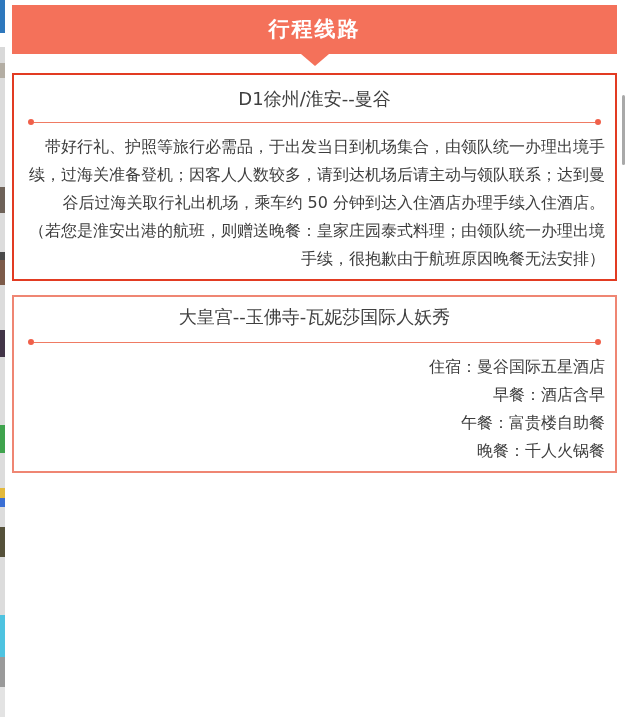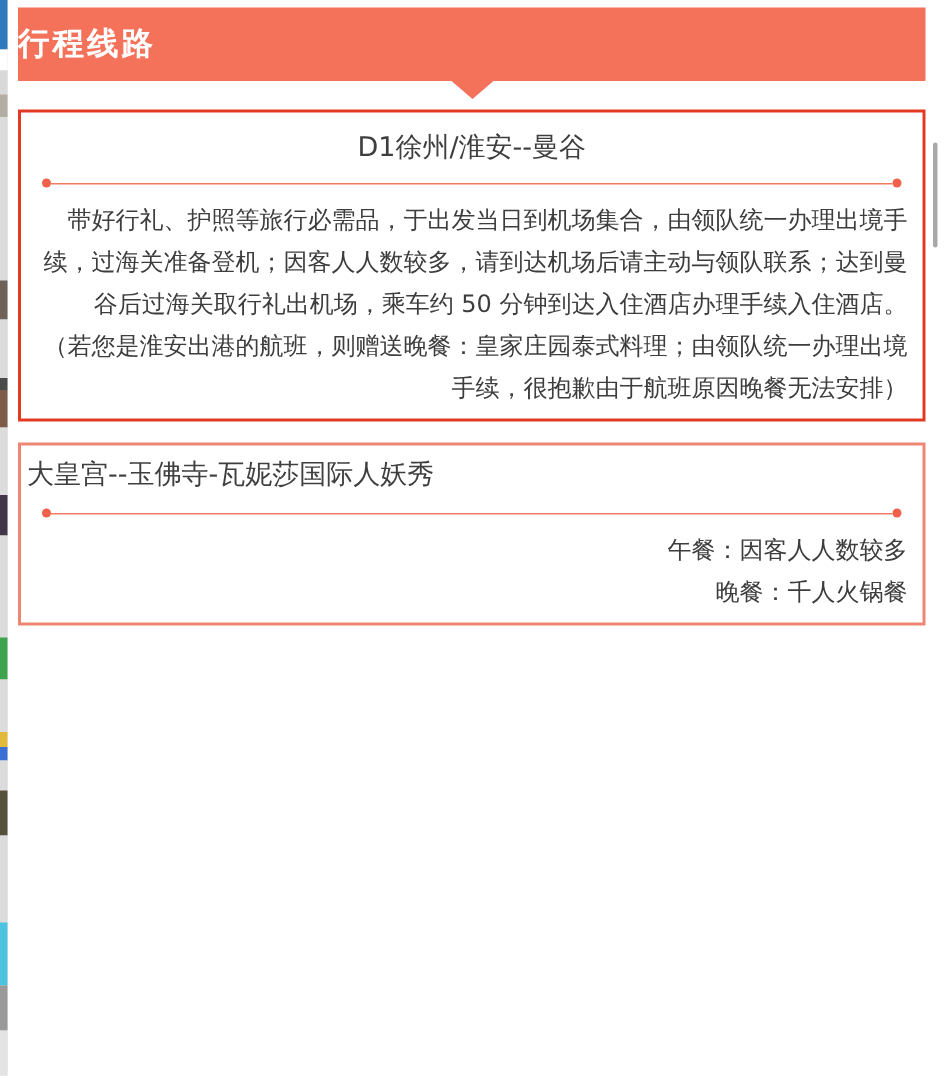--- a/index.html
+++ b/index.html
@@ -22,21 +22,21 @@
 
   .content {
     position: absolute; left: 12px; top: 5px; width: 605px;
   }
 
   .banner {
     height: 49px; line-height: 49px;
     background: #f4715a;
     color: #ffffff;
     font-size: 21px; font-weight: bold;
-    letter-spacing: 2px;
+    text-align: center; letter-spacing: 2px;
   }
   .banner-arrow {
     width: 0; height: 0; margin: 0 auto;
     border-left: 14px solid transparent;
     border-right: 14px solid transparent;
     border-top: 12px solid #f4715a;
   }
 
   .day-card {
     border: 2px solid #e23b22;
@@ -49,21 +49,21 @@
 
   .day-title {
     margin: 0; padding: 4px 0 0 0;
     font-size: 18px; font-weight: 400;
     color: #3f3f3f; text-align: center;
     line-height: 27px;
   }
   .day-subtitle {
     margin: 0 0 8px 0; padding: 0;
     font-size: 18px; font-weight: 400;
-    color: #3f3f3f; 
+    color: #3f3f3f; text-align: center;
     line-height: 28px;
   }
 
   .divider {
     display: flex; align-items: center;
     margin: 7px 10px 3px 10px;
   }
   .divider .dot {
     width: 6px; height: 6px; border-radius: 50%;
     background: #f0604a; flex: 0 0 auto;
@@ -135,20 +135,22 @@
   </article>
 
   <article class="day-card light" style="border-color: rgb(239, 134, 115);">
     <h3 class="day-subtitle">大皇宫--玉佛寺-瓦妮莎国际人妖秀</h3>
     <div class="divider">
       <span class="dot" style="background-color: rgb(240, 96, 74);"></span>
       <span class="line" style="background-color: rgb(239, 123, 99);"></span>
       <span class="dot" style="background-color: rgb(240, 96, 74);"></span>
     </div>
     <div class="day-body">
-      <p>午餐：因客人人数较多</p>
+      <p>住宿：曼谷国际五星酒店</p>
+      <p>早餐：酒店含早</p>
+      <p>午餐：富贵楼自助餐</p>
       <p>晚餐：千人火锅餐</p>
     </div>
   </article>
 
 </div>
 
 <div class="scrollbar-thumb" style="background-color: rgb(169, 169, 169);"></div>
 
 </body></html>

